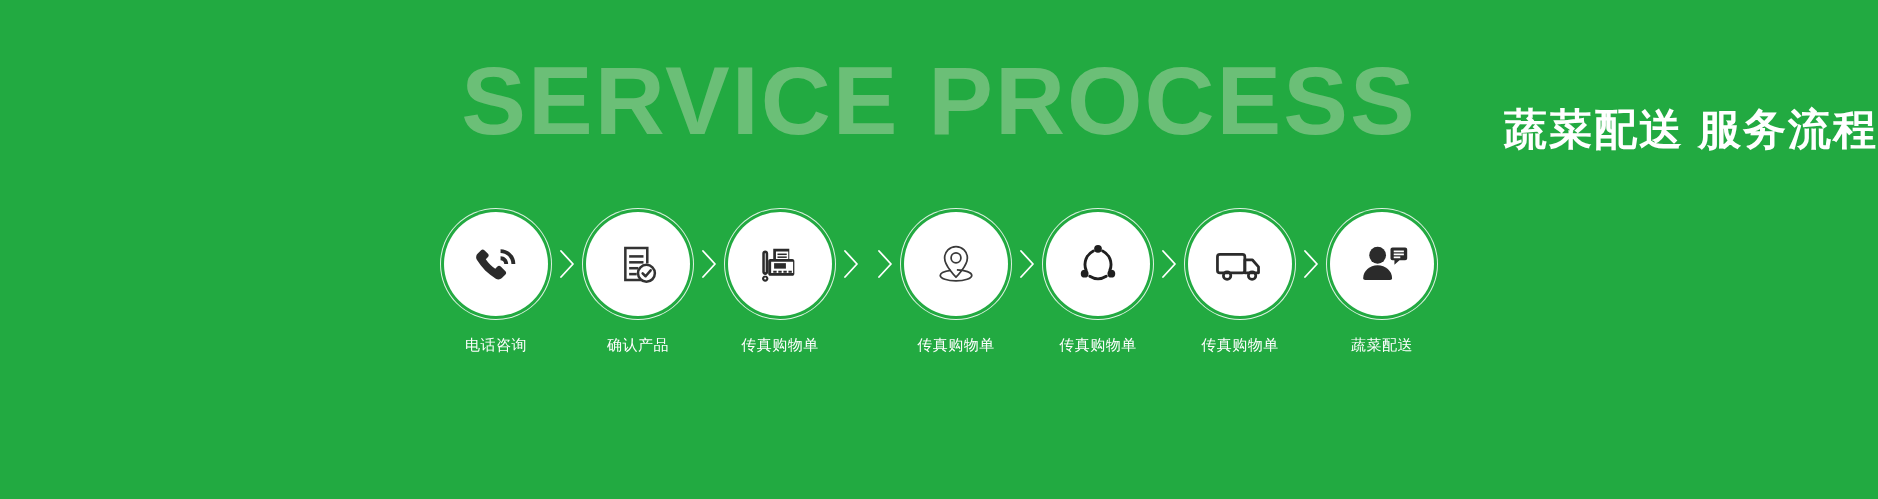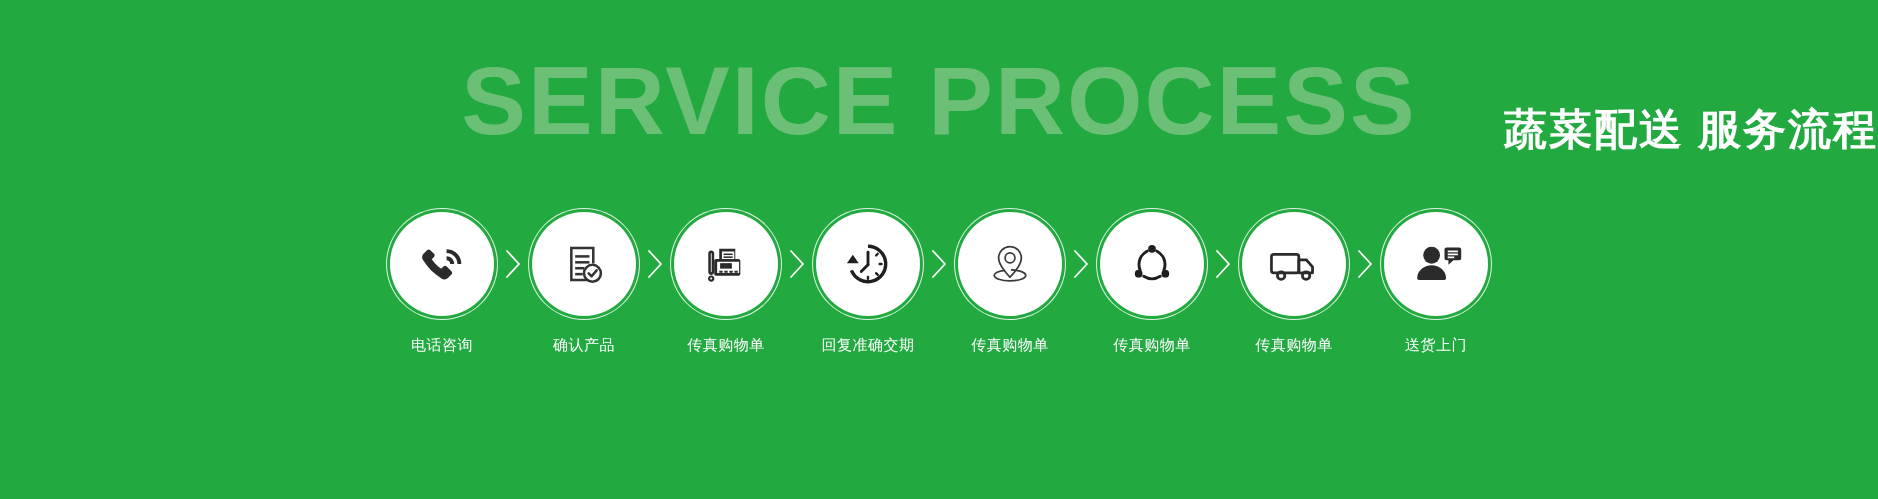--- a/index.html
+++ b/index.html
@@ -195,43 +195,20 @@
       </div>
       <div class="step-label">传真购物单</div>
     </div>
 
     <div class="sep">
       <svg width="22" height="34" viewBox="0 0 22 34" aria-hidden="true">
         <polyline points="5,4 17,17 5,30" fill="none" stroke="#ffffff" stroke-width="1.8" stroke-linecap="round" stroke-linejoin="round"></polyline>
       </svg>
     </div>
 
-    <div class="step">
-      <div class="step-circle">
-        <span>
-          <svg width="54" height="54" viewBox="0 0 64 64" aria-hidden="true">
-            <g fill="none" stroke="#1f1f1f" stroke-width="4">
-              <path d="M32 11 a21 21 0 1 1 -19.6 28.6" stroke-linecap="butt"></path>
-            </g>
-            <polygon points="7,31 21,31 14,21" fill="#1f1f1f"></polygon>
-            <g stroke="#1f1f1f" stroke-width="3.4" stroke-linecap="round">
-              <line x1="32" y1="18" x2="32" y2="33"></line>
-              <line x1="32" y1="33" x2="24" y2="41"></line>
-            </g>
-            <g fill="#1f1f1f">
-              <rect x="30.6" y="46" width="2.8" height="5" rx="1.2"></rect>
-              <rect x="44.4" y="30.6" width="5" height="2.8" rx="1.2"></rect>
-              <rect x="41.2" y="41.2" width="2.8" height="5.4" rx="1.2" transform="rotate(-45 42.6 43.9)"></rect>
-              <rect x="41.2" y="18.2" width="2.8" height="5.4" rx="1.2" transform="rotate(45 42.6 20.9)"></rect>
-            </g>
-          </svg>
-        </span>
-      </div>
-      <div class="step-label">回复准确交期</div>
-    </div>
 
     <div class="sep">
       <svg width="22" height="34" viewBox="0 0 22 34" aria-hidden="true">
         <polyline points="5,4 17,17 5,30" fill="none" stroke="#ffffff" stroke-width="1.8" stroke-linecap="round" stroke-linejoin="round"></polyline>
       </svg>
     </div>
 
     <div class="step">
       <div class="step-circle">
         <span>
@@ -311,17 +288,17 @@
               <path d="M44 13h14.5c1.3 0 2.3 1 2.3 2.3v10.2c0 1.3-1 2.3-2.3 2.3H52l-5.8 5v-5H44c-1.3 0-2.3-1-2.3-2.3V15.3c0-1.3 1-2.3 2.3-2.3z"></path>
             </g>
             <g fill="#ffffff">
               <rect x="45.4" y="16.6" width="11.6" height="2"></rect>
               <rect x="45.4" y="20" width="11.6" height="2"></rect>
               <rect x="45.4" y="23.4" width="7.5" height="2"></rect>
             </g>
           </svg>
         </span>
       </div>
-      <div class="step-label">送货上门</div>
+      <div class="step-label">蔬菜配送</div>
     </div>
 
   </div>
 </div>
 
 </body></html>

